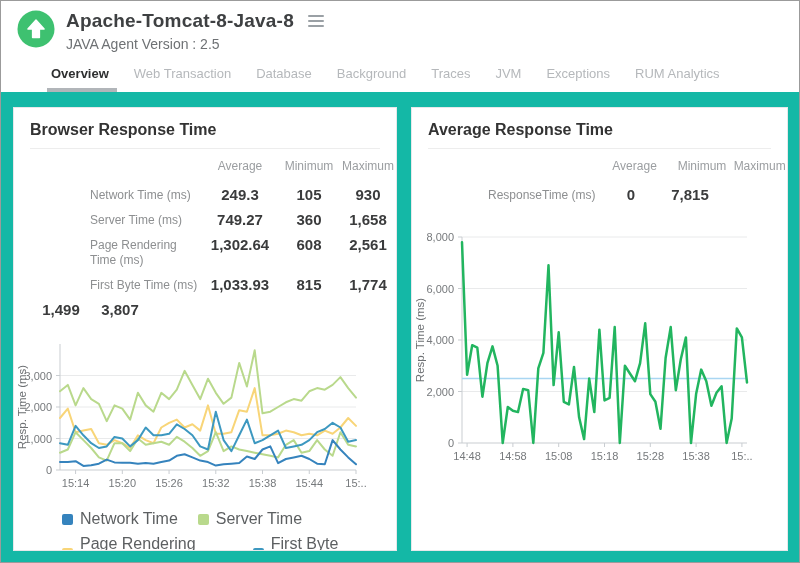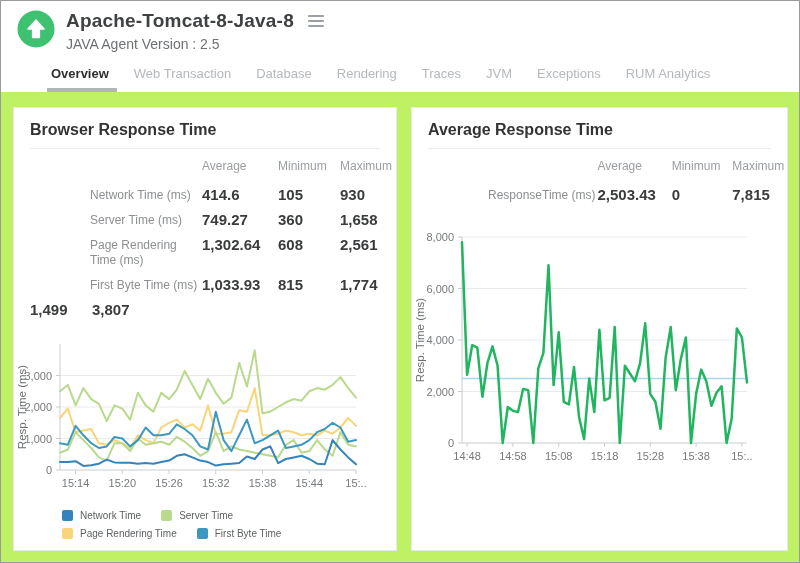--- a/index.html
+++ b/index.html
@@ -17,48 +17,48 @@
   .burger span { display:block; width:16px; height:2px; background:#9aa0a5; margin:3px 0; border-radius:1px; }
   .subtitle { font-size:14px; color:#6e7174; margin-top:4px; }
 
   
   .tabs { display:flex; padding:0 0 0 16px; background:#fff; margin-top:6px; }
   .tab { font-size:13px; color:#b5b8bb; padding:8px 0 11px; margin-right:25px; position:relative; cursor:pointer; white-space:nowrap; }
   .tab.active { color:#2e2f30; font-weight:700;margin-left:34px; }
   .tab.active::after { content:''; position:absolute; left:-4px; right:-8px; bottom:0; height:4px; background:#b1b5b9; }
 
   
-  .content { flex:1; background:#bef264; padding:15px 12px 0 12px; display:flex; gap:14px; }
+  .content { flex:1; background:#14b8a6; padding:15px 12px 0 12px; display:flex; gap:14px; }
   .panel { background:#fff; border:1px solid #e6e8ea; height:444px; overflow:hidden; }
   .panel-left { width:384px; flex:0 0 384px; }
   .panel-right { width:377px; flex:0 0 377px; }
   .panel-title { font-size:16px; font-weight:700; color:#333; padding:13px 16px 9px 16px; }
   .panel-divider { border-bottom:1px solid #ededed; margin:0 16px; }
 
   
   .stats { padding:10px 0 0 16px; }
   .stats-row { display:flex; align-items:flex-start; }
   .stats-head .cell-label { visibility:hidden; }
   .cell-label { width:172px; padding-left:60px; font-size:12px; color:#8d8f91; line-height:15px; padding-top:4px; padding-bottom:6px; }
-  .cell-val { font-size:15px; font-weight:700; color:#3a3b3c; padding-bottom:6px; padding-top:2px; white-space:nowrap; overflow:hidden; }
+  .cell-val { font-size:15px; font-weight:700; color:#3a3b3c; text-align:center; padding-bottom:6px; padding-top:2px; white-space:nowrap; overflow:hidden; }
   .col-avg { width:76px; }
   .col-min { width:62px; }
   .col-max { width:56px; }
   .stats-head .cell-val { font-size:12px; font-weight:400; color:#9b9ea1; padding-top:0; }
 
   
   .chart-wrap { margin-top:8px; }
   svg text { font-family:"Liberation Sans", sans-serif; }
 
   
   .legend { margin:6px 0 0 48px; }
   .legend-row { display:flex; margin-bottom:7px; }
   .legend-item { display:flex; align-items:center; margin-right:20px; cursor:pointer; }
   .legend-swatch { width:11px; height:11px; border-radius:2px; margin-right:7px; flex:0 0 11px; }
-  .legend-label { font-size:10px; color:#5c5f61; }
+  .legend-label { font-size:16px; color:#5c5f61; }
 </style>
 </head>
 <body>
 
 <div class="page">
 
   <div class="header">
     <svg class="app-icon" viewBox="0 0 40 40">
       <circle cx="20" cy="20" r="19.5" fill="#3ec170"></circle>
       <path d="M20 10.5 L28.5 20 L23.6 20 L23.6 29 L16.4 29 L16.4 20 L11.5 20 Z" fill="#ffffff" stroke="#ffffff" stroke-width="1.5" stroke-linejoin="round"></path>
@@ -73,21 +73,21 @@
           </span>
       </div>
       <span class="subtitle">JAVA Agent Version : 2.5</span>
     </div>
   </div>
 
   <div class="tabs">
     <span class="tab active">Overview</span>
     <span class="tab">Web Transaction</span>
     <span class="tab">Database</span>
-    <span class="tab">Rendering</span>
+    <span class="tab">Background</span>
     <span class="tab">Traces</span>
     <span class="tab">JVM</span>
     <span class="tab">Exceptions</span>
     <span class="tab">RUM Analytics</span>
   </div>
 
   <div class="content">
 
     <div class="panel panel-left">
       <div class="panel-title">Browser Response Time</div>
@@ -95,21 +95,21 @@
 
       <div class="stats">
         <div class="stats-row stats-head">
           <span class="cell-label">.</span>
           <span class="cell-val col-avg">Average</span>
           <span class="cell-val col-min">Minimum</span>
           <span class="cell-val col-max">Maximum</span>
         </div>
         <div class="stats-row">
           <span class="cell-label">Network Time (ms)</span>
-          <span class="cell-val col-avg">414.6</span>
+          <span class="cell-val col-avg">249.3</span>
           <span class="cell-val col-min">105</span>
           <span class="cell-val col-max">930</span>
         </div>
         <div class="stats-row">
           <span class="cell-label">Server Time (ms)</span>
           <span class="cell-val col-avg">749.27</span>
           <span class="cell-val col-min">360</span>
           <span class="cell-val col-max">1,658</span>
         </div>
         <div class="stats-row">
@@ -198,21 +198,20 @@
 
       <div class="stats">
         <div class="stats-row stats-head">
           <span class="cell-label">.</span>
           <span class="cell-val col-avg">Average</span>
           <span class="cell-val col-min">Minimum</span>
           <span class="cell-val col-max">Maximum</span>
         </div>
         <div class="stats-row">
           <span class="cell-label">ResponseTime (ms)</span>
-          <span class="cell-val col-avg">2,503.43</span>
           <span class="cell-val col-min">0</span>
           <span class="cell-val col-max">7,815</span>
         </div>
       </div>
 
       <div class="chart-wrap" style="margin-top:14px;">
         <svg width="345" height="252">
             <line x1="46" x2="50" y1="220" y2="220" stroke="#c9cdd1"></line>
             <text x="42" y="224" text-anchor="end" fill="#76797c" font-size="11">0</text>
             <line x1="50" x2="335" y1="168.5" y2="168.5" stroke="#e9eaeb" stroke-width="1"></line>

